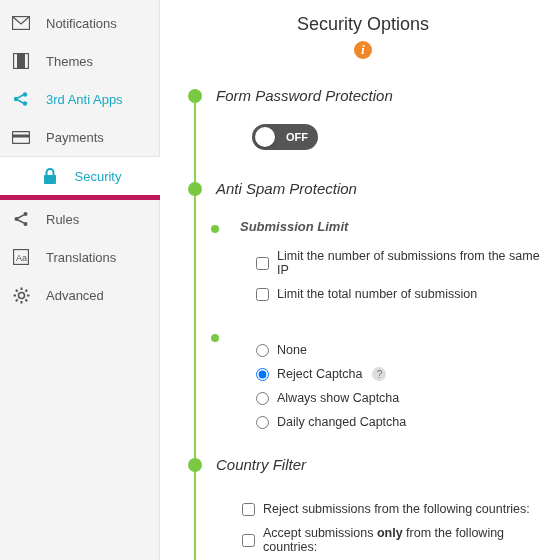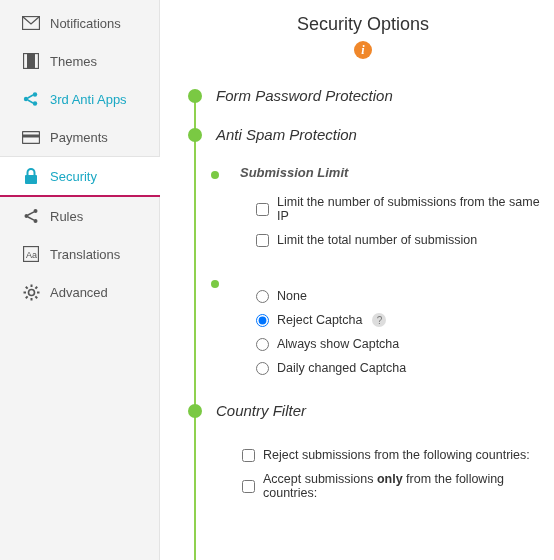--- a/index.html
+++ b/index.html
@@ -16,33 +16,34 @@
   .layout { display: flex; height: 100%; }
   .sidebar {
     width: 160px;
     background: #f4f4f4;
     border-right: 1px solid #e3e3e3;
     padding-top: 4px;
   }
   .side-item {
     display: flex;
     align-items: center;
-    gap: 10px;
-    padding: 10px 10px 10px 22px;
+    gap: 16px;
+    padding: 10px 10px 10px 12px;
     font-size: 13px;
     color: #555;
     cursor: pointer;
   }
   .side-item.highlight { color: #1aa8c4; }
   .side-item.active {
     background: #fff;
     color: #1aa8c4;
     border-top: 1px solid #e3e3e3;
-    border-bottom: 2px solid #be185d;
+    border-bottom: 5px solid #be185d;
     margin-right: -1px;
+    justify-content: center;
   }
   .side-item .icon { width: 18px; height: 18px; display:flex; align-items:center; justify-content:center; flex-shrink:0; }
   .side-item .icon svg { display:block; }
 
   .main {
     flex: 1;
     padding: 14px 10px 10px 22px;
     position: relative;
     overflow: hidden;
   }
@@ -237,20 +238,26 @@
     <h1 class="page-title">
       <span>Security Options</span>
       <span class="info-badge">i</span>
     </h1>
 
     <div class="timeline">
 
       <div class="node">
         <span class="dot"></span>
         <div class="node-title">Form Password Protection</div>
+        <div class="toggle-wrap">
+          <div class="toggle">
+            <span class="knob"></span>
+            <span class="lbl">OFF</span>
+          </div>
+        </div>
       </div>
 
       <div class="node">
         <span class="dot"></span>
         <div class="node-title">Anti Spam Protection</div>
       </div>
 
       <div class="sub-group">
         <div class="node sub">
           <span class="dot"></span>

